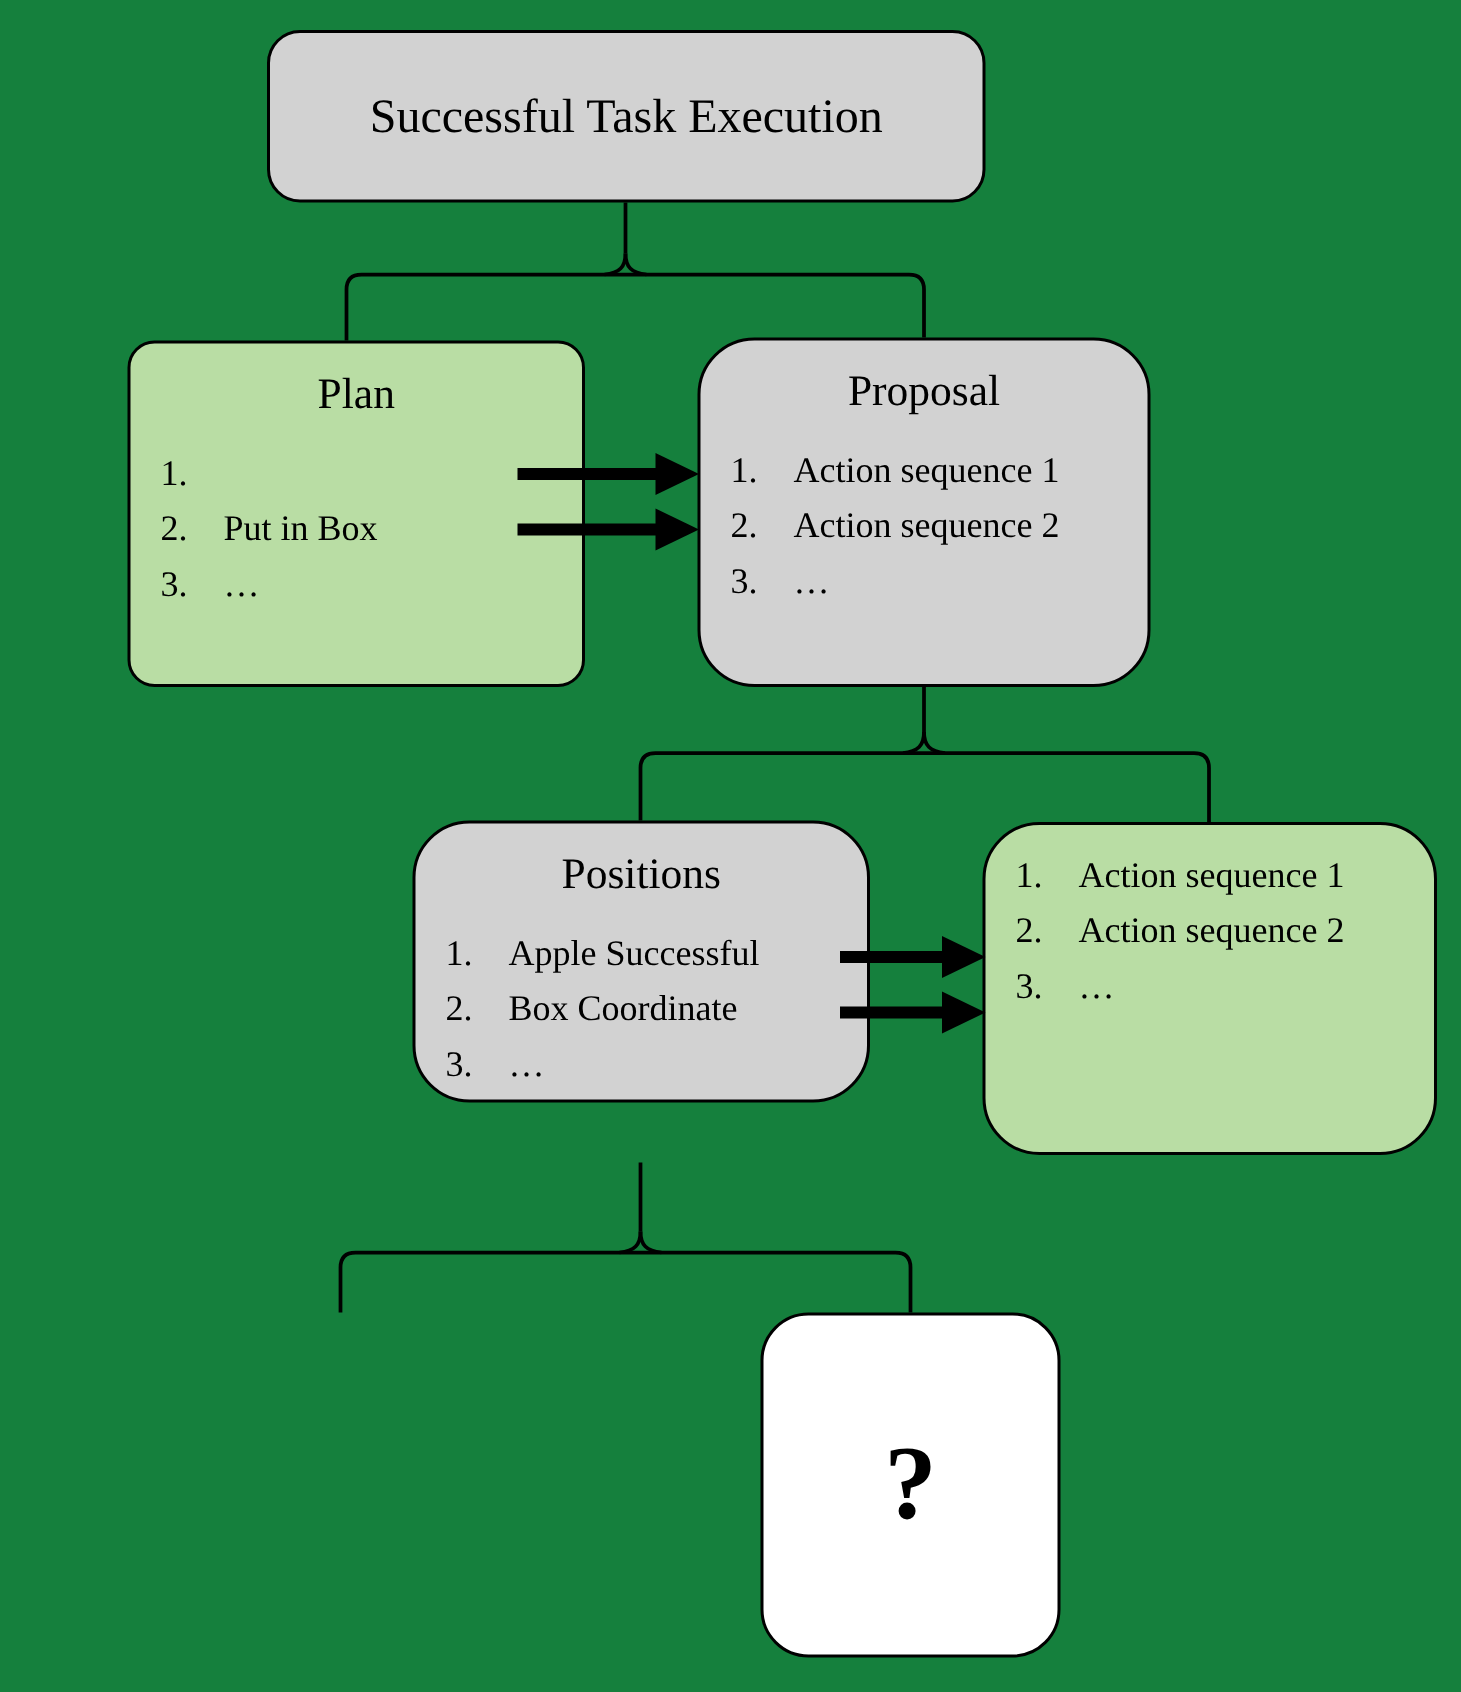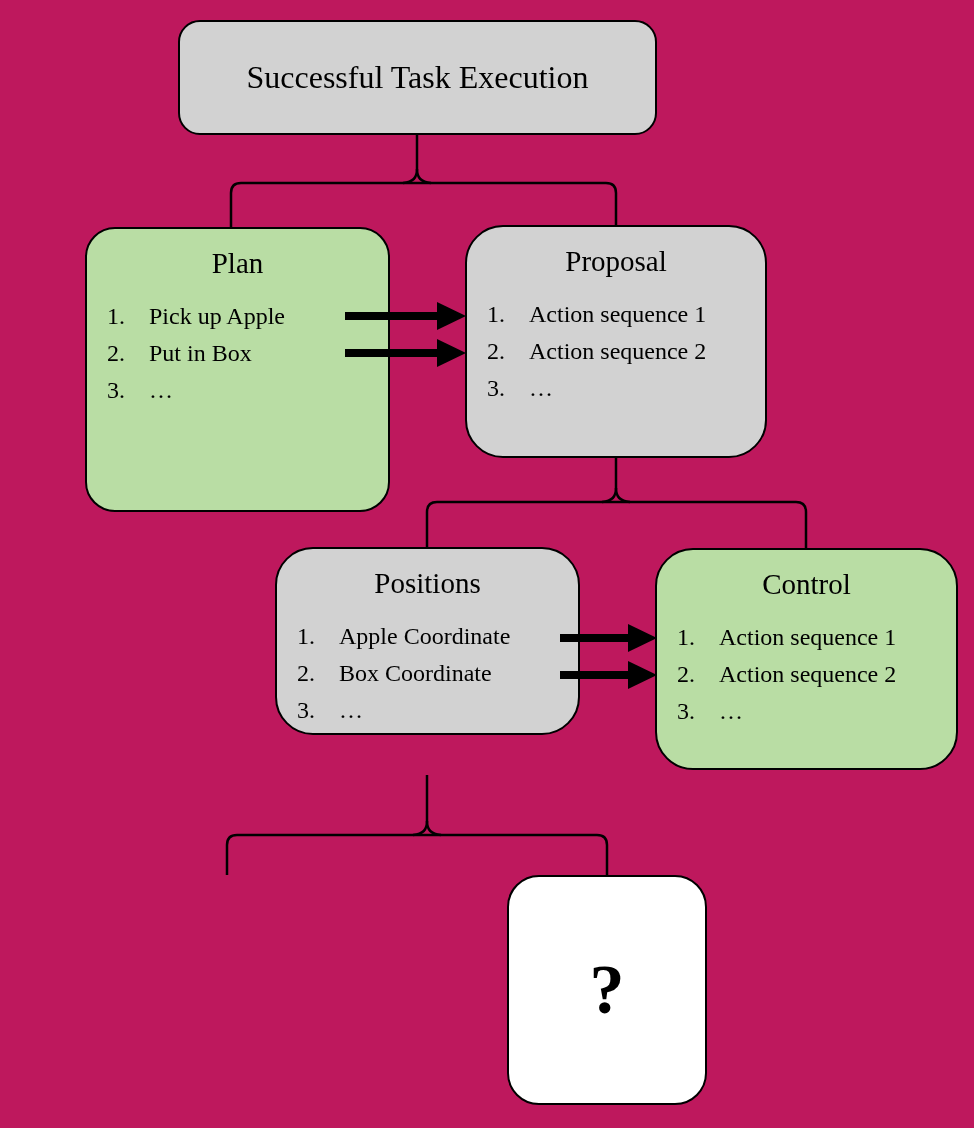--- a/index.html
+++ b/index.html
@@ -1,17 +1,17 @@
 <!DOCTYPE html>
 <html style="--green: #b9dda4; --gray: #d2d2d2; --white: #ffffff; --line: #000000;"><head>
 <meta charset="utf-8">
 <style>
   html,body { margin:0; padding:0; background:#ffffff; }
   .stage {
-    position:relative; width:974px; height:1128px; background:#be185d;
+    position:relative; width:974px; height:1128px; background:#15803d;
     font-family:"Liberation Serif", serif; color:#000; overflow:hidden;
   }
   .node {
     position:absolute; box-sizing:border-box;
     border:2.5px solid #000;
   }
   .fill-green { background:var(--green,#b9dda4); }
   .fill-gray  { background:var(--gray,#d2d2d2); }
   .fill-white { background:var(--white,#ffffff); }
 
@@ -46,26 +46,25 @@
 </style>
 </head>
 <body>
 
 <div class="stage">
 
   <div class="node fill-gray" style="left:178px; top:20px; width:479px; height:115px; border-radius:22px;">
     <div class="root-label">Successful Task Execution</div>
   </div>
 
-  <div class="node fill-green" style="left:85px; top:227px; width:305px; height:285px; border-radius:30px;">
+  <div class="node fill-green" style="left:85px; top:227px; width:305px; height:231px; border-radius:18px;">
     <div class="node-title">Plan</div>
     <div class="list">
       <div class="list-row">
         <span class="list-num">1.</span>
-        <span class="list-text">Pick up Apple</span>
       </div>
       <div class="list-row">
         <span class="list-num">2.</span>
         <span class="list-text">Put in Box</span>
       </div>
       <div class="list-row">
         <span class="list-num">3.</span>
         <span class="list-text">…</span>
       </div>
     </div>
@@ -87,35 +86,34 @@
         <span class="list-text">…</span>
       </div>
     </div>
   </div>
 
   <div class="node fill-gray" style="left:275px; top:547px; width:305px; height:188px; border-radius:38px;">
     <div class="node-title">Positions</div>
     <div class="list">
       <div class="list-row">
         <span class="list-num">1.</span>
-        <span class="list-text">Apple Coordinate</span>
+        <span class="list-text">Apple Successful</span>
       </div>
       <div class="list-row">
         <span class="list-num">2.</span>
         <span class="list-text">Box Coordinate</span>
       </div>
       <div class="list-row">
         <span class="list-num">3.</span>
         <span class="list-text">…</span>
       </div>
     </div>
   </div>
 
   <div class="node fill-green" style="left:655px; top:548px; width:303px; height:222px; border-radius:38px;">
-    <div class="node-title">Control</div>
     <div class="list">
       <div class="list-row">
         <span class="list-num">1.</span>
         <span class="list-text">Action sequence 1</span>
       </div>
       <div class="list-row">
         <span class="list-num">2.</span>
         <span class="list-text">Action sequence 2</span>
       </div>
       <div class="list-row">

